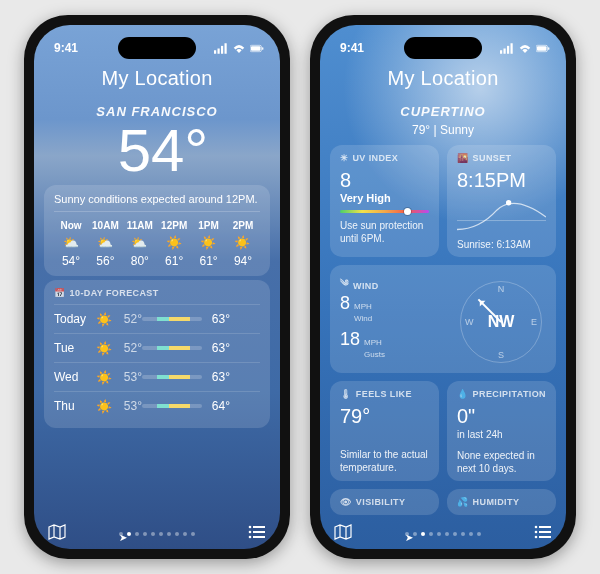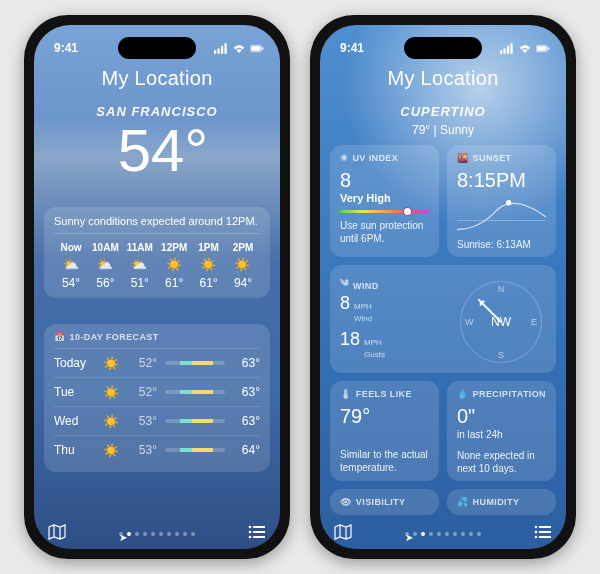--- a/index.html
+++ b/index.html
@@ -73,41 +73,41 @@
   .hdr .title { font-size:20px; font-weight:400; letter-spacing:0.3px; }
   .hdr .sub  { font-size:13px; font-weight:600; letter-spacing:1px; opacity:0.95; margin-top:14px;font-style:italic; }
   .hdr .big  { font-size:60px; font-weight:200; line-height:1; margin-top:2px; text-indent:12px; }
   .hdr .cond { font-size:13px; margin-top:2px; }
   .hdr .hilo { font-size:12px; margin-top:2px; }
   .hdr .line2 { font-size:12px; margin-top:4px; }
   
   .card {
     background: rgba(255,255,255,0.14);
     border-radius: 12px;
-    margin: 26px 10px 0;
+    margin: 4px 10px 0;
     padding: 8px 10px;
     box-sizing: border-box;
     font-size: 11px;
   }
   .card .hd {
     font-size: 9px;
     font-weight: 600;
     letter-spacing: 0.4px;
     opacity: 0.75;
     display:flex; align-items:center; gap:4px;
     margin-bottom:6px;
   }
   .hourly-summary { font-size:11px; margin-bottom:8px; border-bottom:1px solid rgba(255,255,255,0.2); padding-bottom:6px; }
   .hours { display:flex; justify-content:space-between; }
   .hour { text-align:center; font-size:10px; width:34px; }
   .hour .t { font-weight:600; }
   .hour .ic { margin:4px 0; font-size:13px; }
   .hour .v { font-size:12px; }
   .daily .row {
-    display:flex; align-items:center; justify-content:space-between;
+    display:flex; align-items:center; justify-content:flex-start;
     height:28px; border-top:1px solid rgba(255,255,255,0.14);
     font-size:12px;
   }
   .daily .row:first-of-type { border-top: none; }
   .daily .day { width:40px; }
   .daily .ic  { width:20px; text-align:center; font-size:13px; }
   .daily .lo  { width:28px; text-align:right; opacity:0.7; }
   .daily .bar { width:60px; height:4px; border-radius:2px;
     background: linear-gradient(to right, rgba(255,255,255,0.2) 0 25%, #7fe0d0 25% 45%, #f5d96a 45% 80%, rgba(255,255,255,0.2) 80% 100%);
   }
@@ -136,21 +136,21 @@
   }
   .compass {
     position:relative; width:80px; height:80px; margin:0 auto;
     border:1px solid rgba(255,255,255,0.25); border-radius:50%;
   }
   .compass .lbl { position:absolute; font-size:9px; opacity:0.6; }
   .compass .lbl.n { top:2px; left:50%; transform:translateX(-50%);}
   .compass .lbl.s { bottom:2px; left:50%; transform:translateX(-50%);}
   .compass .lbl.e { right:4px; top:50%; transform:translateY(-50%);}
   .compass .lbl.w { left:4px; top:50%; transform:translateY(-50%);}
-  .compass .c { position:absolute; top:50%; left:50%; transform:translate(-50%,-50%); font-size:12px; font-weight:400; }
+  .compass .c { position:absolute; top:50%; left:50%; transform:translate(-50%,-50%); font-size:16px; font-weight:700; }
   .compass .arrow {
     position:absolute; top:50%; left:50%; width:2px; height:32px;
     background:#fff; transform-origin: top center;
     transform: translate(-50%,0) rotate(135deg);
   }
   .compass .arrow::after {
     content:""; position:absolute; bottom:-2px; left:50%;
     transform:translateX(-50%);
     border:4px solid transparent; border-top-color:#fff;
   }
@@ -218,21 +218,21 @@
               <div class="v">54°</div>
             </div>
           <div class="hour">
               <div class="t">10AM</div>
               <div class="ic">⛅</div>
               <div class="v">56°</div>
             </div>
           <div class="hour">
               <div class="t">11AM</div>
               <div class="ic">⛅</div>
-              <div class="v">51°</div>
+              <div class="v">80°</div>
             </div>
           <div class="hour">
               <div class="t">12PM</div>
               <div class="ic">☀️</div>
               <div class="v">61°</div>
             </div>
           <div class="hour">
               <div class="t">1PM</div>
               <div class="ic">☀️</div>
               <div class="v">61°</div>

